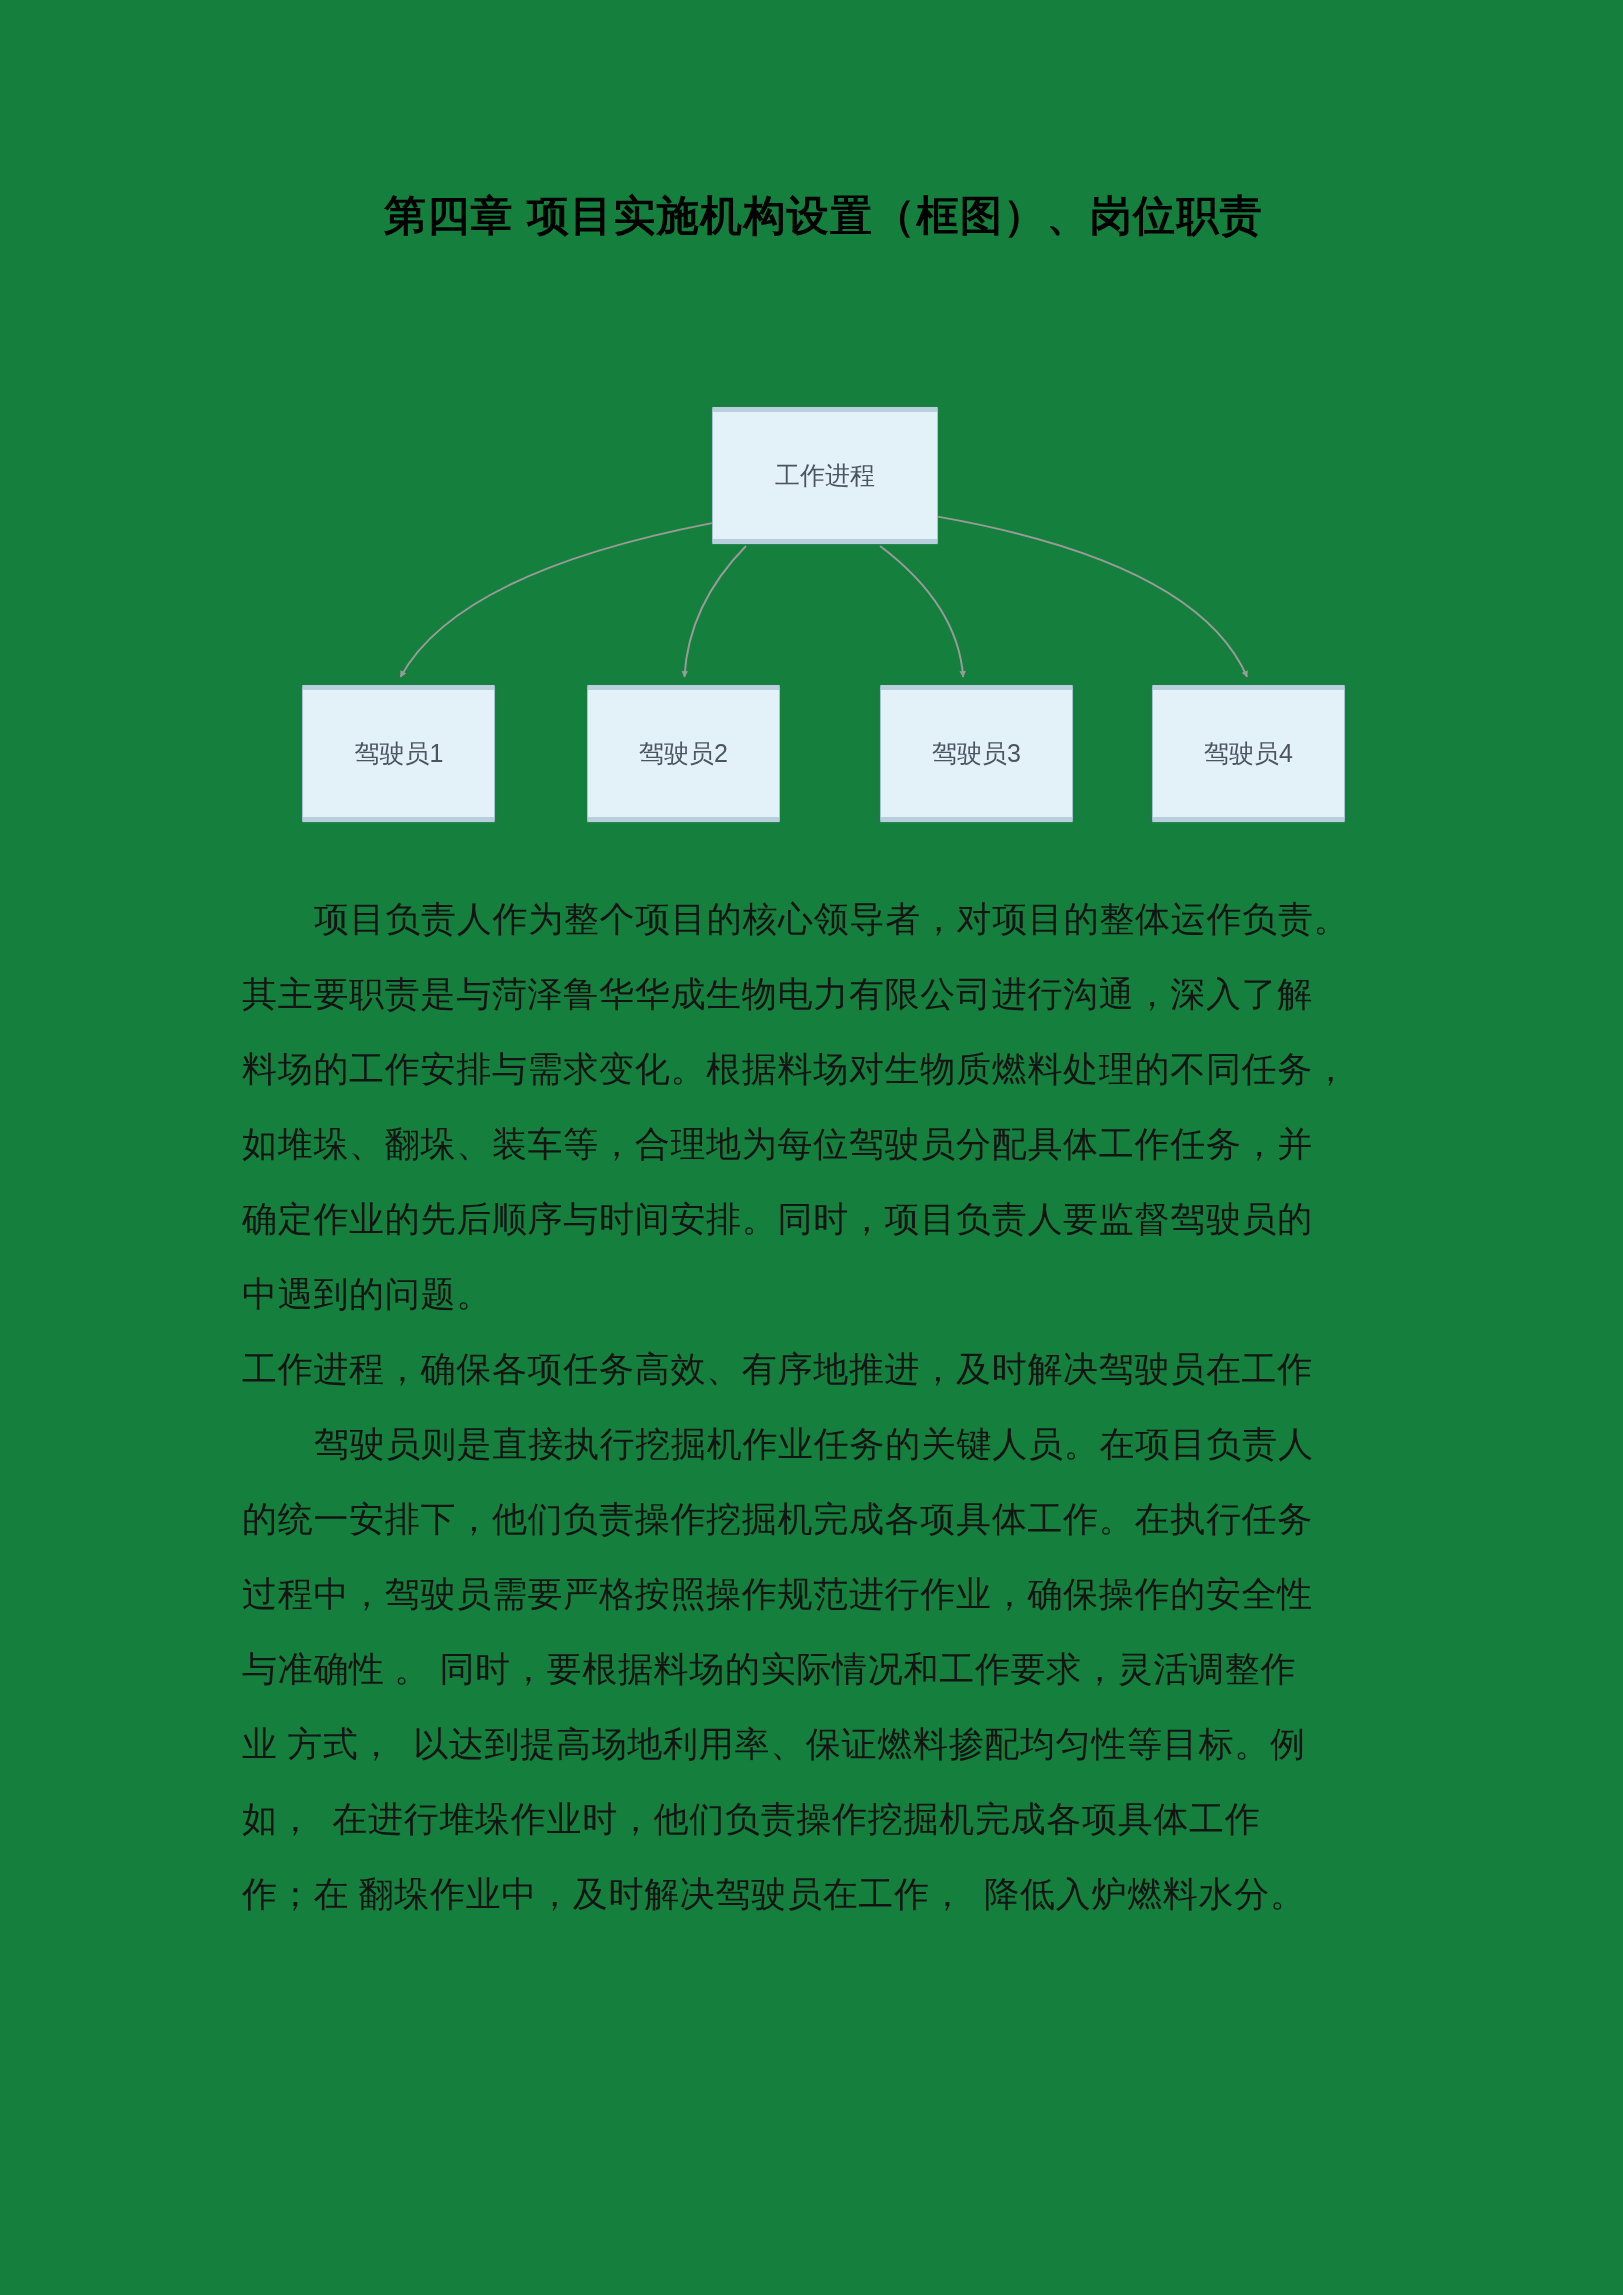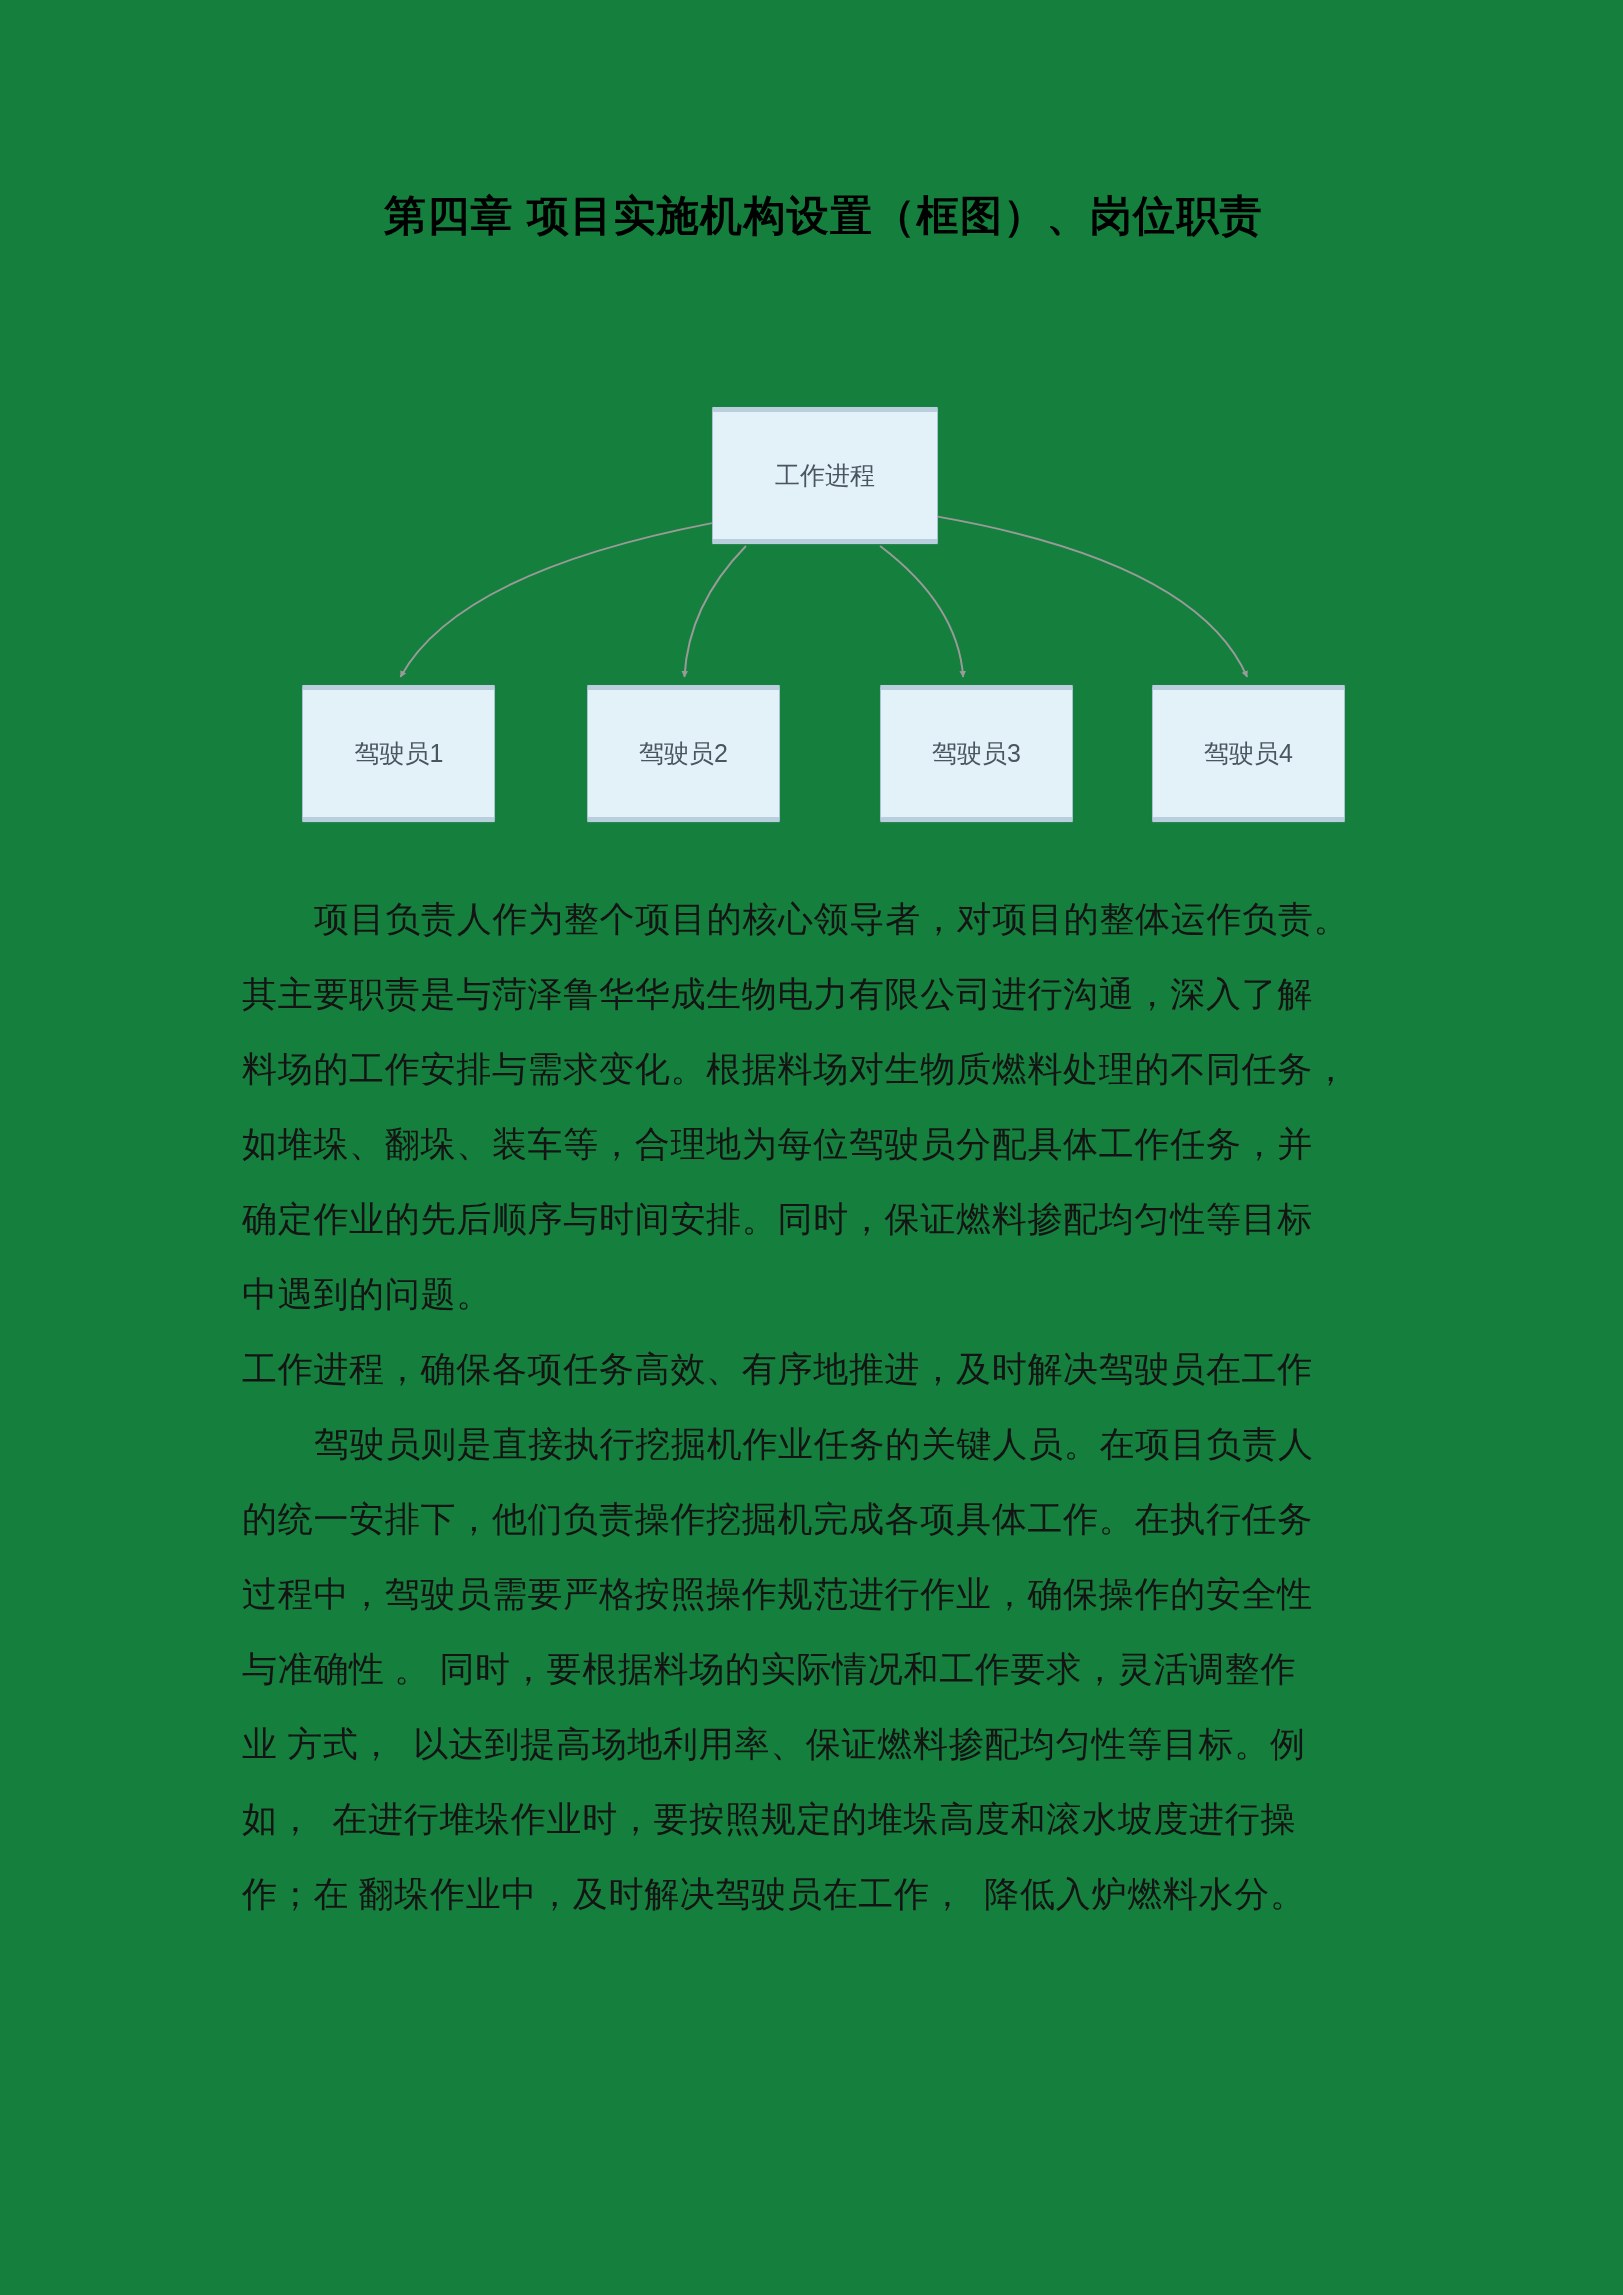--- a/index.html
+++ b/index.html
@@ -128,29 +128,29 @@
     <div class="org-box org-child c1" style="background: rgb(227, 241, 249); border-color: rgb(185, 207, 221) rgb(169, 195, 212); color: rgb(74, 85, 96);">驾驶员2</div>
     <div class="org-box org-child c2" style="background: rgb(227, 241, 249); border-color: rgb(185, 207, 221) rgb(169, 195, 212); color: rgb(74, 85, 96);">驾驶员3</div>
     <div class="org-box org-child c3" style="background: rgb(227, 241, 249); border-color: rgb(185, 207, 221) rgb(169, 195, 212); color: rgb(74, 85, 96);">驾驶员4</div>
   </div>
 
   <div class="body-text">
     <div class="text-line first">项目负责人作为整个项目的核心领导者，对项目的整体运作负责。</div>
     <div class="text-line">其主要职责是与菏泽鲁华华成生物电力有限公司进行沟通，深入了解</div>
     <div class="text-line">料场的工作安排与需求变化。根据料场对生物质燃料处理的不同任务，</div>
     <div class="text-line">如堆垛、翻垛、装车等，合理地为每位驾驶员分配具体工作任务，并</div>
-    <div class="text-line">确定作业的先后顺序与时间安排。同时，保证燃料掺配均匀性等目标</div>
+    <div class="text-line">确定作业的先后顺序与时间安排。同时，项目负责人要监督驾驶员的</div>
     <div class="text-line">中遇到的问题。</div>
     <div class="text-line">工作进程，确保各项任务高效、有序地推进，及时解决驾驶员在工作</div>
 
     <div class="text-line first">驾驶员则是直接执行挖掘机作业任务的关键人员。在项目负责人</div>
     <div class="text-line">的统一安排下，他们负责操作挖掘机完成各项具体工作。在执行任务</div>
     <div class="text-line">过程中，驾驶员需要严格按照操作规范进行作业，确保操作的安全性</div>
     <div class="text-line">与准确性 。 同时，要根据料场的实际情况和工作要求，灵活调整作</div>
     <div class="text-line">业 方式，  以达到提高场地利用率、保证燃料掺配均匀性等目标。例</div>
-    <div class="text-line">如，  在进行堆垛作业时，要按照规定的堆垛高度和滚水坡度进行操</div>
+    <div class="text-line">如，  在进行堆垛作业时，他们负责操作挖掘机完成各项具体工作</div>
     <div class="text-line">作；在 翻垛作业中，及时解决驾驶员在工作，  降低入炉燃料水分。</div>
   </div>
 
   <div class="page-number">10</div>
 
 </div>
 
 
 </body></html>

